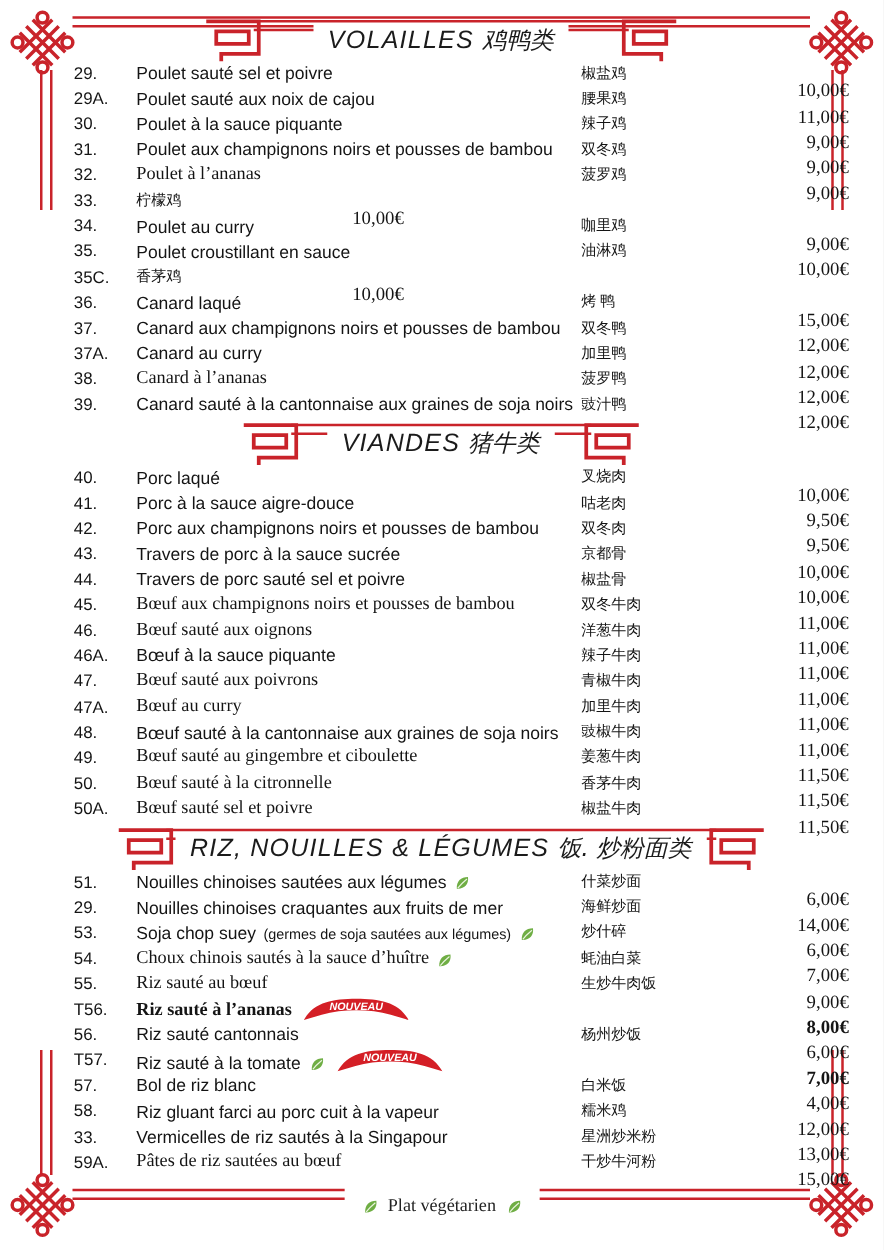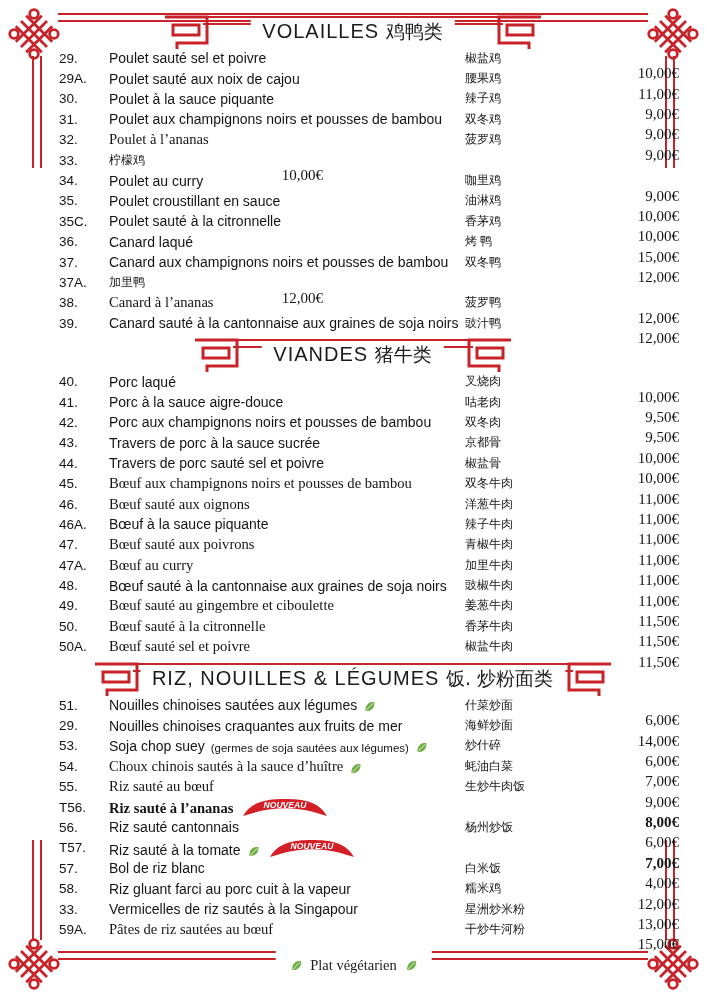--- a/index.html
+++ b/index.html
@@ -21,21 +21,21 @@
   .v-arm.top{top:56px;height:112px;}
   .v-arm.bot{top:840px;height:100px;}
   .knot{position:absolute;z-index:2;}
   .knot.tl{left:8px;top:8px;}
   .knot.tr{right:8px;top:8px;transform:scaleX(-1);}
   .knot.bl{left:8px;bottom:10px;transform:scaleY(-1);}
   .knot.br{right:8px;bottom:10px;transform:scale(-1,-1);}
 
   
   #content{position:absolute;left:26px;right:28px;top:10px;z-index:3;}
-  .section-header{position:relative;height:38px;margin:0 auto;}
+  .section-header{position:relative;height:38px;margin:0 auto;font-style:italic;}
   .hdr-bar{position:absolute;left:40px;right:40px;top:6px;height:9px;border-top:2.5px solid var(--red);border-bottom:2.5px solid var(--red);}
   .scroll{position:absolute;top:0;}
   .scroll.left{left:0;}
   .scroll.right{right:0;transform:scaleX(-1);}
   .hdr-title{position:absolute;left:50%;transform:translateX(-50%);top:9px;background:#fff;padding:0 12px;white-space:nowrap;z-index:2;font-size:20px;letter-spacing:1px;color:#1b1b1b;}
   .hdr-zh{font-size:19px;letter-spacing:0;font-family:"DejaVu Sans",sans-serif;}
 
   .row{display:flex;align-items:center;height:20.4px;font-size:14px;white-space:nowrap;}
   .num{flex:none;width:50px;font-size:13.5px;margin-left:33px;}
   .name{flex:1;display:flex;align-items:flex-end;gap:6px;min-width:0;}
@@ -165,23 +165,20 @@
       <div class="row">
         <span class="num">35.</span>
         <span class="name">
           <span class="name-text">Poulet croustillant en sauce</span>
         </span>
         <span class="zh">油淋鸡</span>
         <span class="price">10,00€</span>
       </div>
       <div class="row">
         <span class="num">35C.</span>
-        <span class="name">
-          <span class="name-text">Poulet sauté à la citronnelle</span>
-        </span>
         <span class="zh">香茅鸡</span>
         <span class="price">10,00€</span>
       </div>
       <div class="row">
         <span class="num">36.</span>
         <span class="name">
           <span class="name-text">Canard laqué</span>
         </span>
         <span class="zh">烤 鸭</span>
         <span class="price">15,00€</span>
@@ -189,20 +186,23 @@
       <div class="row">
         <span class="num">37.</span>
         <span class="name">
           <span class="name-text">Canard aux champignons noirs et pousses de bambou</span>
         </span>
         <span class="zh">双冬鸭</span>
         <span class="price">12,00€</span>
       </div>
       <div class="row">
         <span class="num">37A.</span>
+        <span class="name">
+          <span class="name-text">Canard au curry</span>
+        </span>
         <span class="zh">加里鸭</span>
         <span class="price">12,00€</span>
       </div>
       <div class="row serif">
         <span class="num">38.</span>
         <span class="name">
           <span class="name-text">Canard à l’ananas</span>
         </span>
         <span class="zh">菠罗鸭</span>
         <span class="price">12,00€</span>

